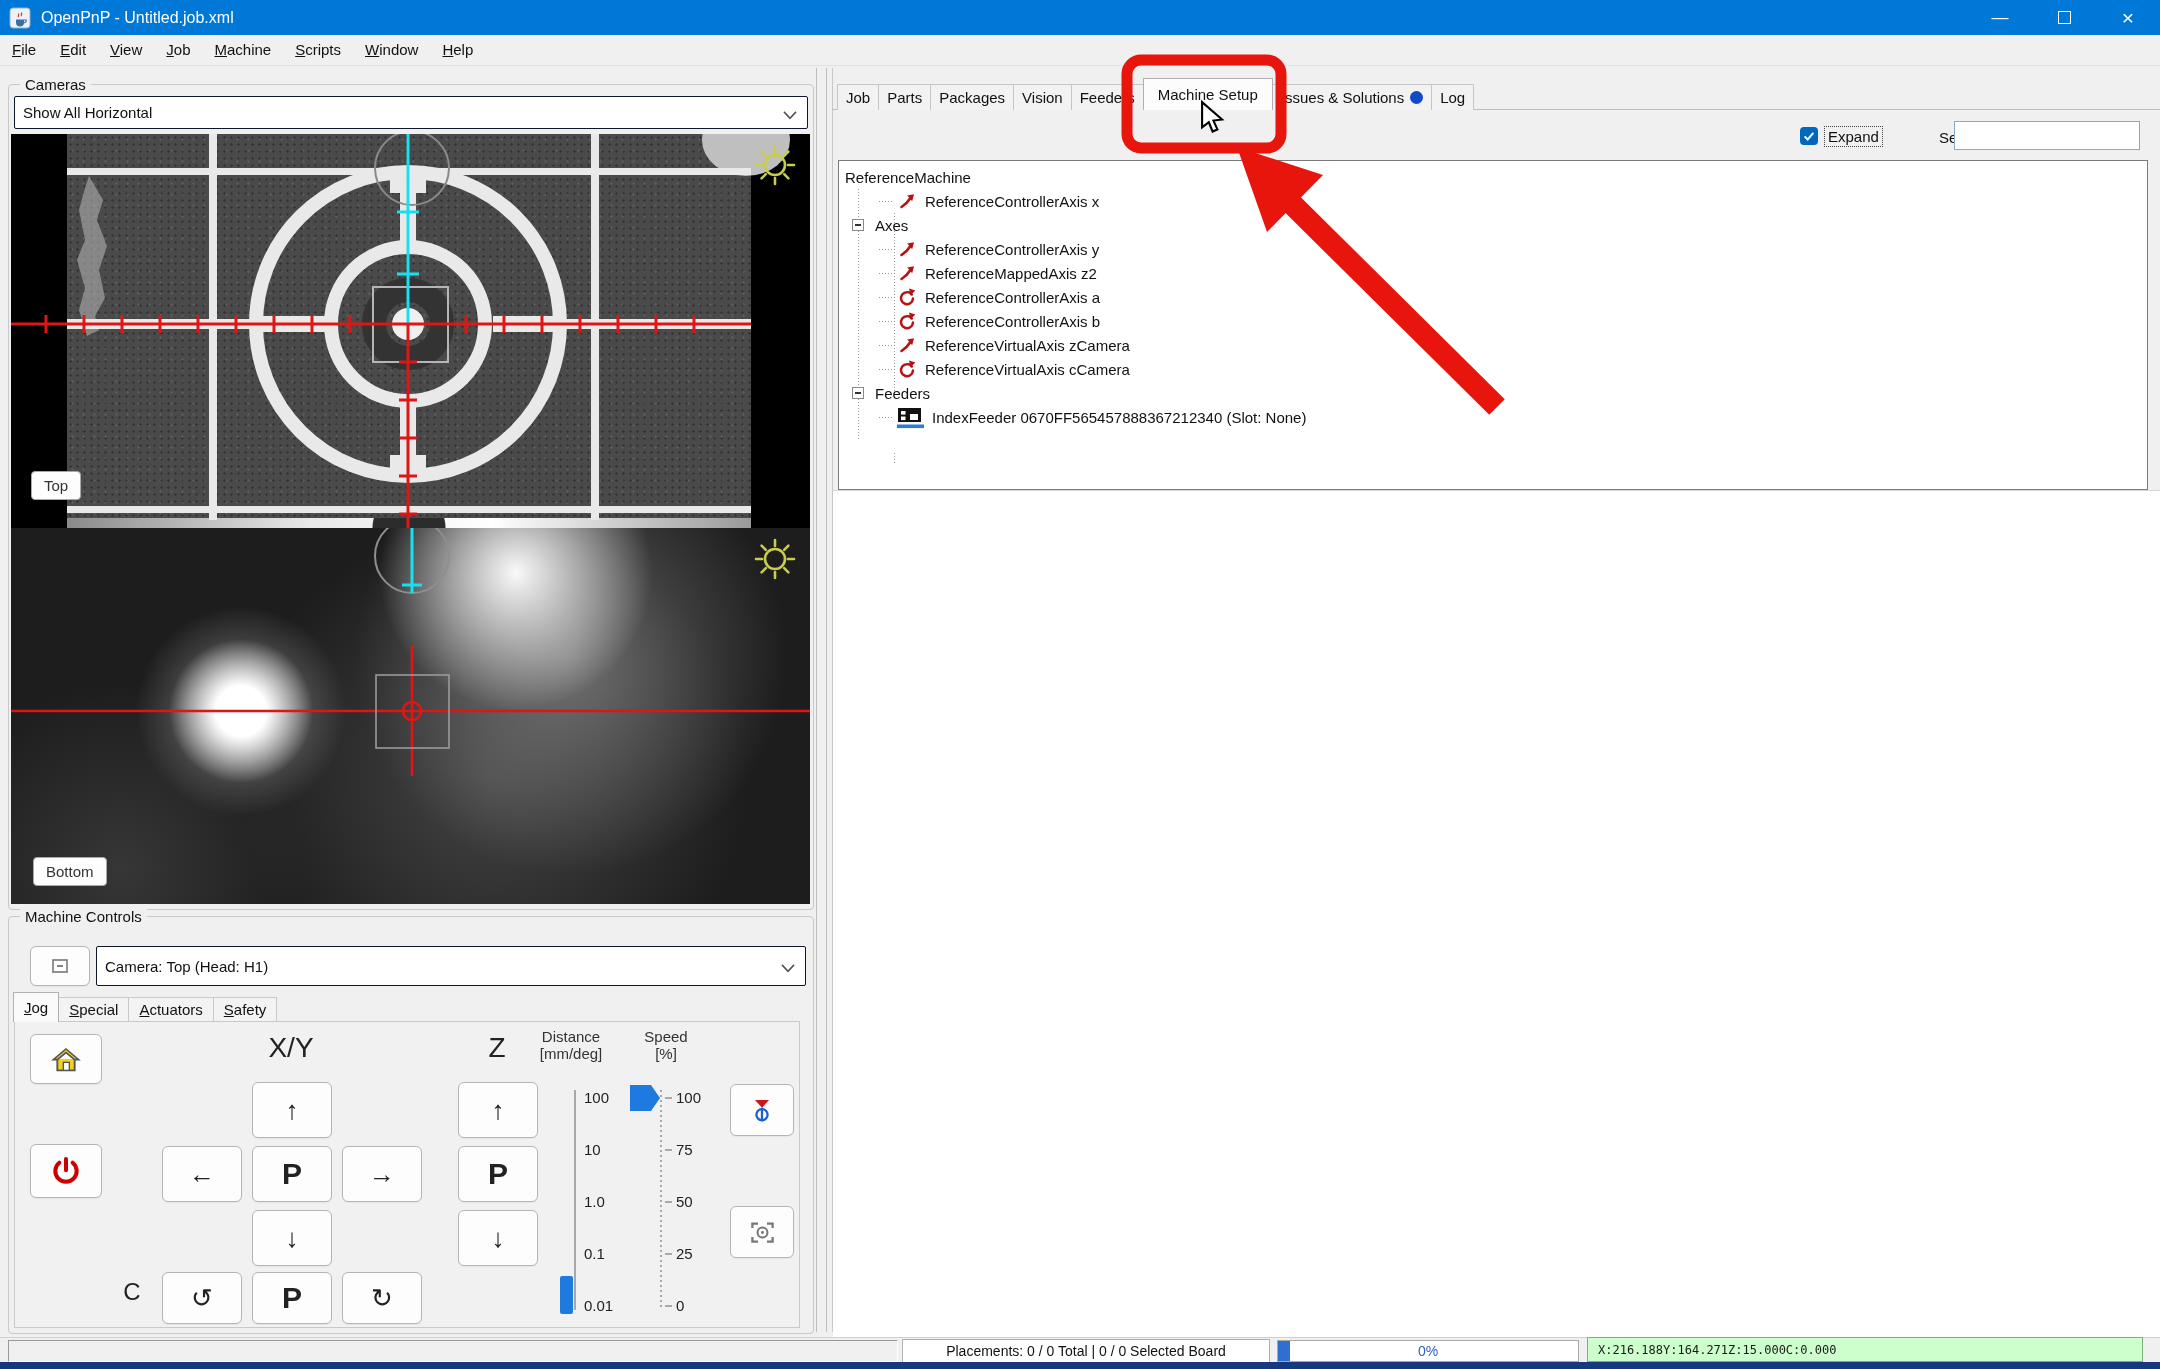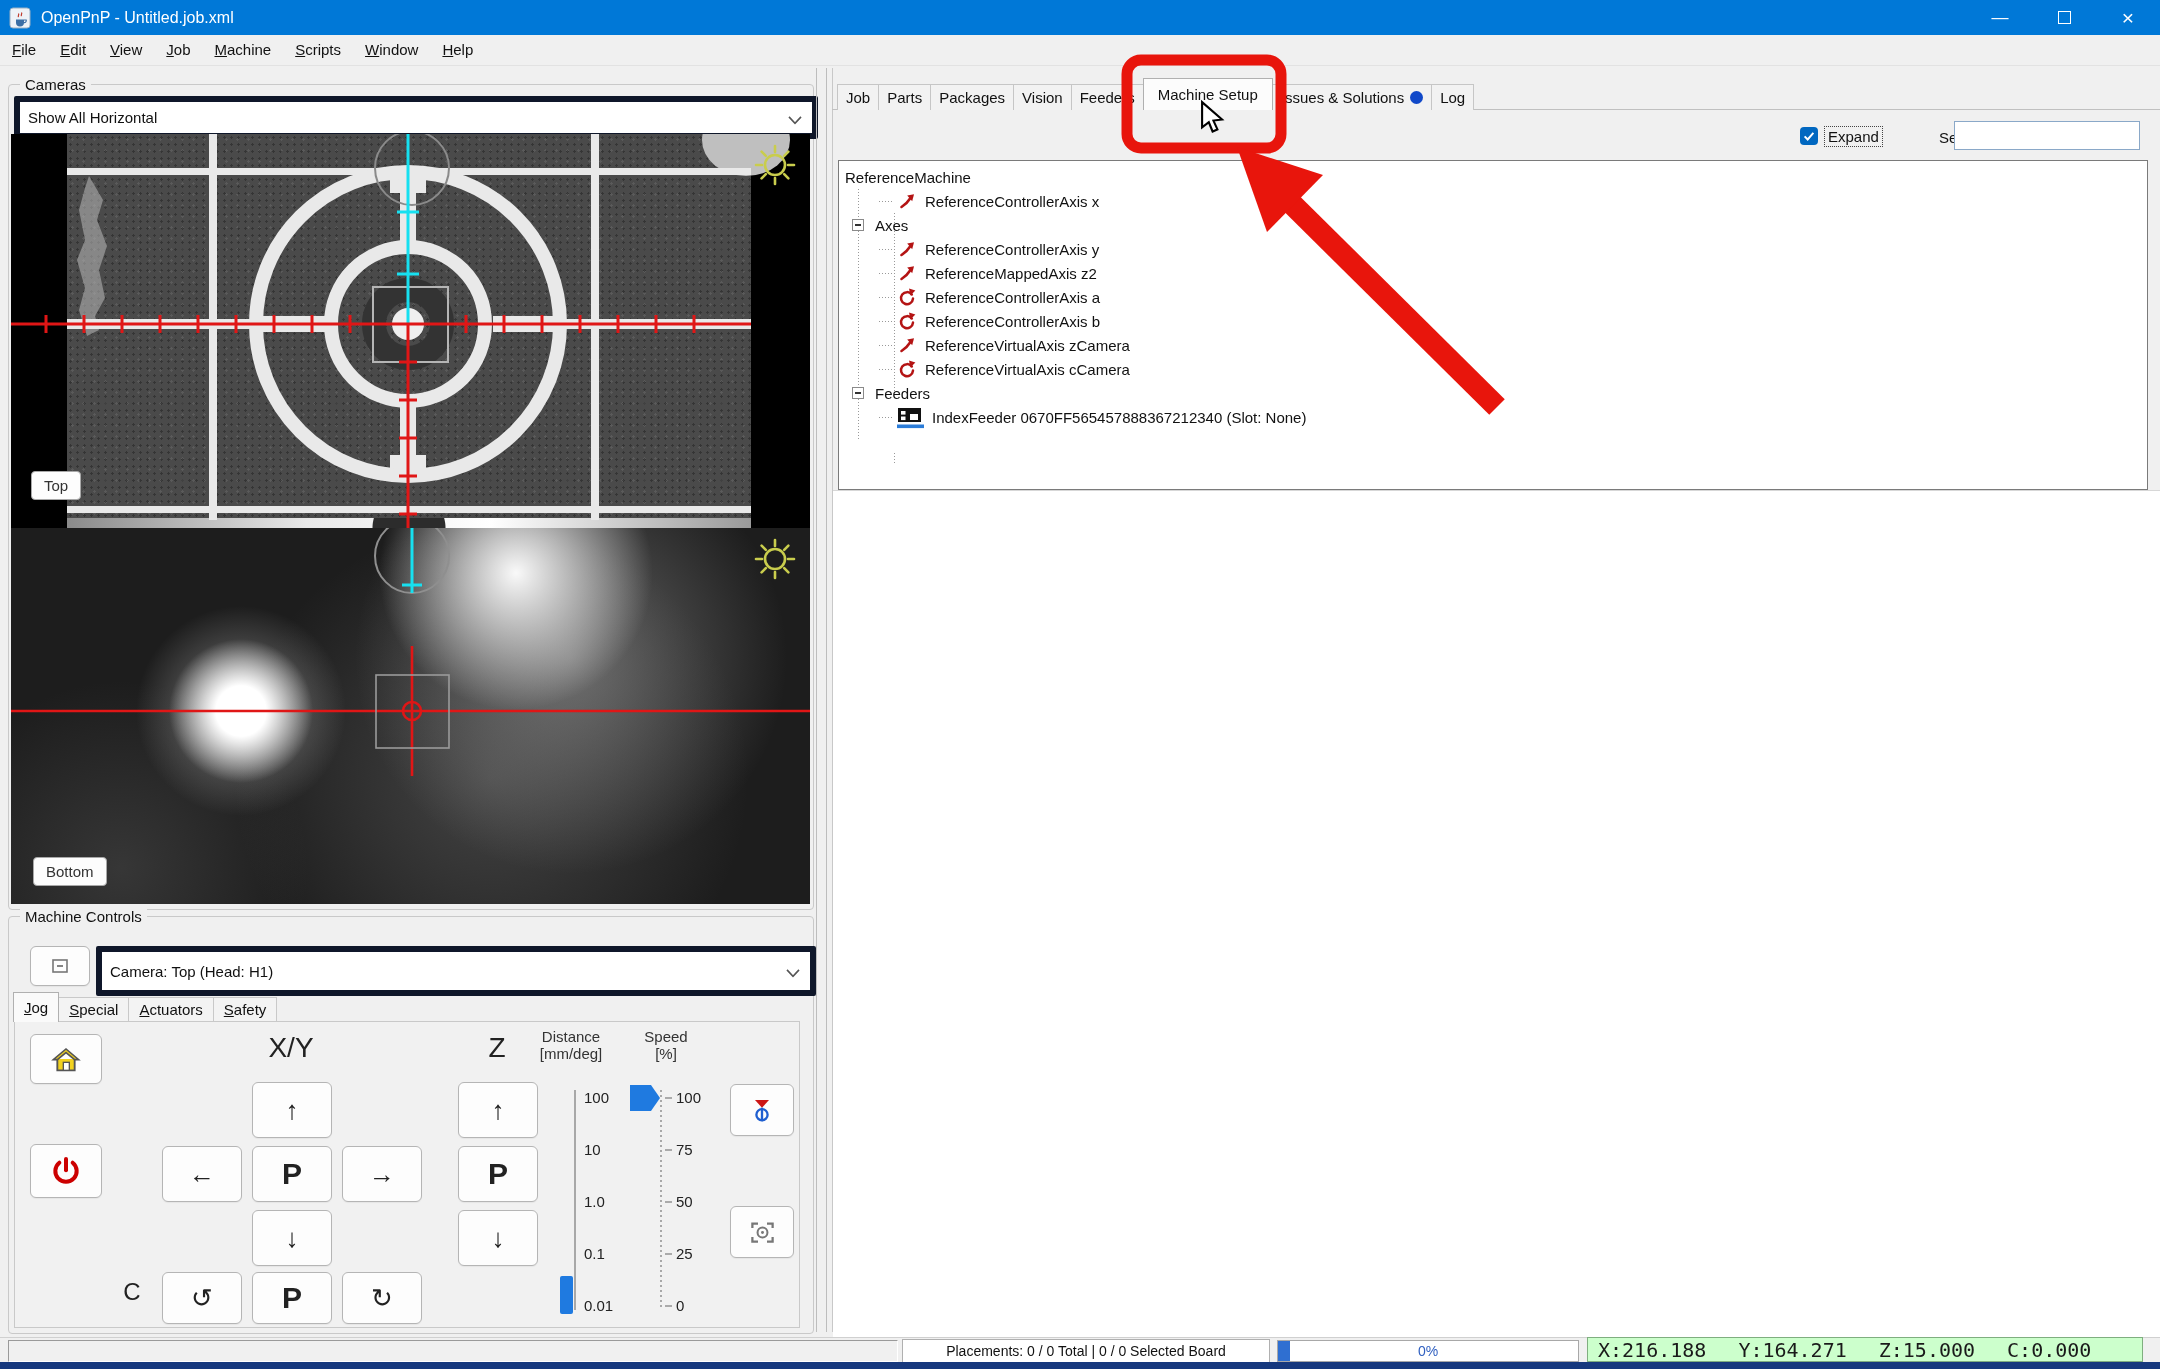--- a/index.html
+++ b/index.html
@@ -19,21 +19,21 @@
   
   #menubar{left:0;top:35px;width:2160px;height:30px;background:#f0f0f0;display:flex;align-items:center;border-bottom:1px solid #e2e2e2;}
   .menuitem{padding:13px 12px;font-size:15px;height:30px;line-height:30px;}
   .menuitem u{text-decoration:underline;}
 
   
   .groupbox{border:1px solid #c9c9c9;border-radius:4px;}
   .grouplabel{position:absolute;background:#f0f0f0;padding:0 5px;font-size:15px;z-index:3;}
 
   
-  .select{background:#fff;border:6px solid #0f172a;border-radius:2px;display:flex;align-items:center;font-size:15px;padding-left:8px;position:absolute;}
+  .select{background:#fff;border:1px solid #0f172a;border-radius:2px;display:flex;align-items:center;font-size:15px;padding-left:8px;position:absolute;}
   .select .chev{position:absolute;right:10px;top:50%;transform:translateY(-42%);}
   .textinput{background:#fff;border:1px solid #8aa8c8;position:absolute;font-size:15px;padding:0 6px;font-family:"Liberation Sans",sans-serif;}
 
   
   .cam{position:absolute;background:#000;overflow:hidden;}
   .cam svg.overlay{position:absolute;left:0;top:0;}
   .pcb{position:absolute;background-color:#4a4a4a;
        background-image:radial-gradient(rgba(0,0,0,.28) 1px,transparent 1.4px),
                         radial-gradient(rgba(255,255,255,.09) 1px,transparent 1.4px);
        background-size:7px 7px,11px 11px;}
@@ -97,22 +97,22 @@
 
   
   #statusbar{left:0;top:1337px;width:2160px;height:25px;background:#f0f0f0;border-top:1px solid #d0d0d0;}
   #status-msg{left:8px;top:1340px;width:888px;height:20px;border:1px solid;border-color:#9a9a9a #fff #fff #9a9a9a;}
   #placements{left:902px;top:1339px;width:366px;height:22px;background:#fff;border:1px solid #b0b0b0;
               font-size:14px;display:flex;align-items:center;justify-content:center;}
   #progress{left:1277px;top:1340px;width:300px;height:20px;background:#fff;border:1px solid #a8a8a8;position:absolute;}
   #progress .seg{position:absolute;left:0;top:0;width:12px;height:100%;background:#2f6fd1;}
   #progress .ptext{width:100%;text-align:center;font-size:14px;color:#2f5fc0;line-height:20px;}
   #coords{left:1587px;top:1337px;width:556px;height:25px;background:#ccffcc;border:1px solid #7fae7f;
-          display:flex;align-items:center;gap:32px;padding-left:10px;box-sizing:border-box;
-          font-family:"DejaVu Sans Mono",monospace;font-size:20px;color:#1a1a1a;}
+          display:flex;align-items:center;padding-left:10px;box-sizing:border-box;
+          font-family:"DejaVu Sans Mono",monospace;font-size:12px;color:#1a1a1a;}
   #bluestrip{left:0;top:1362px;width:2160px;height:7px;background:#16387e;}
 
   
   #annotation{left:0;top:0;width:2160px;height:1369px;pointer-events:none;z-index:50;}
 </style>
 </head>
 <body>
 
 <div id="app">
 

